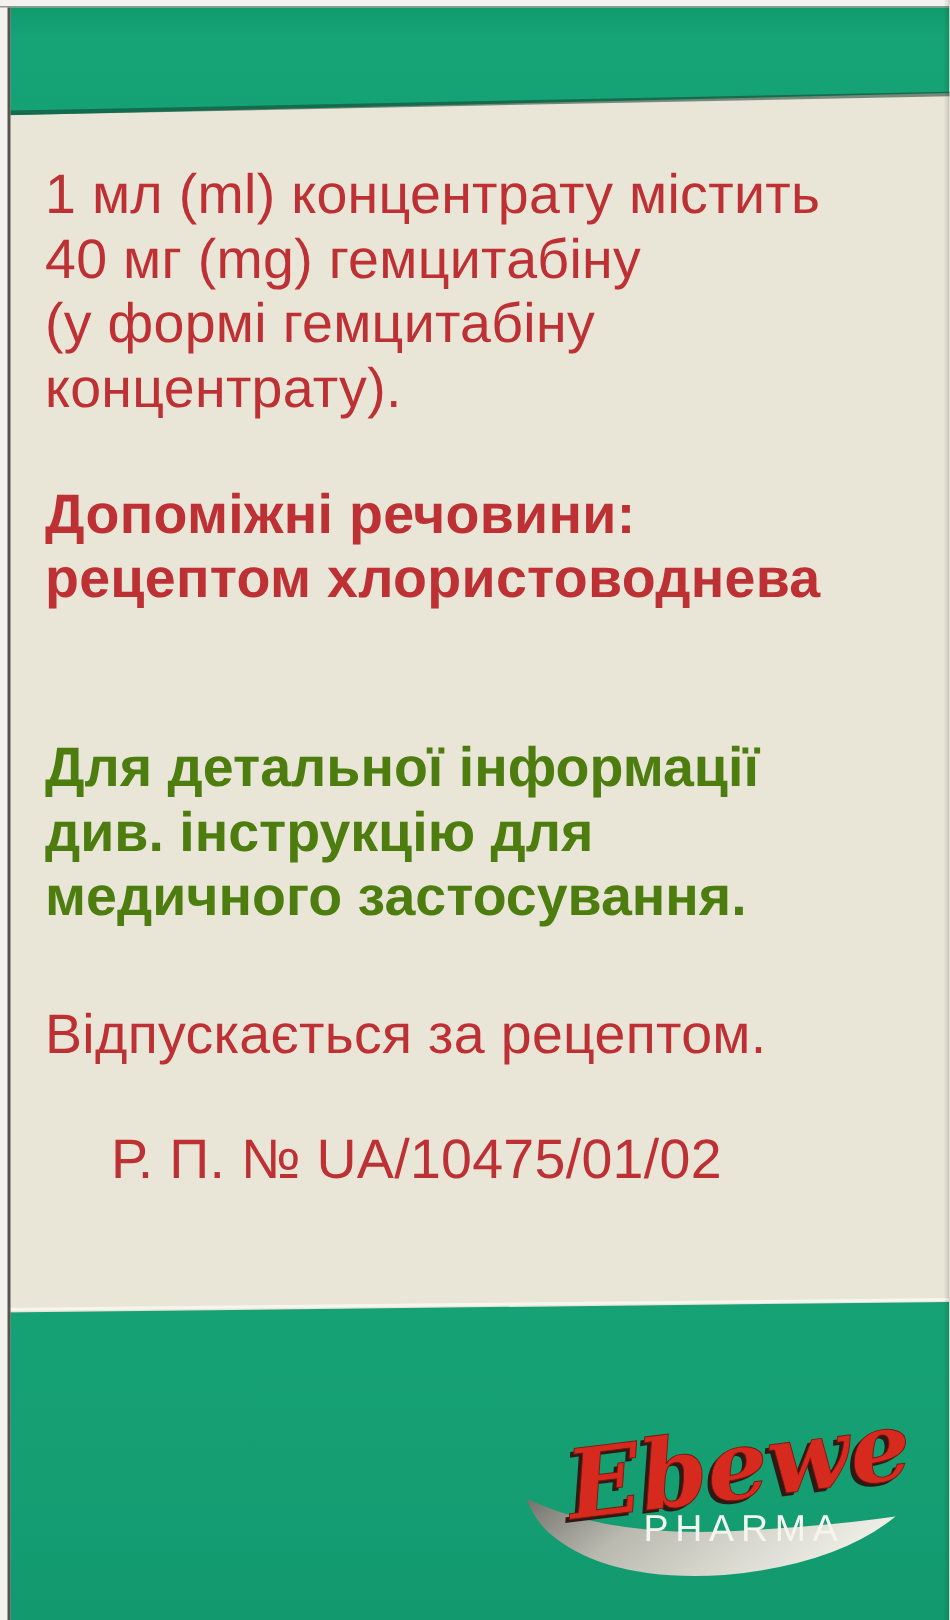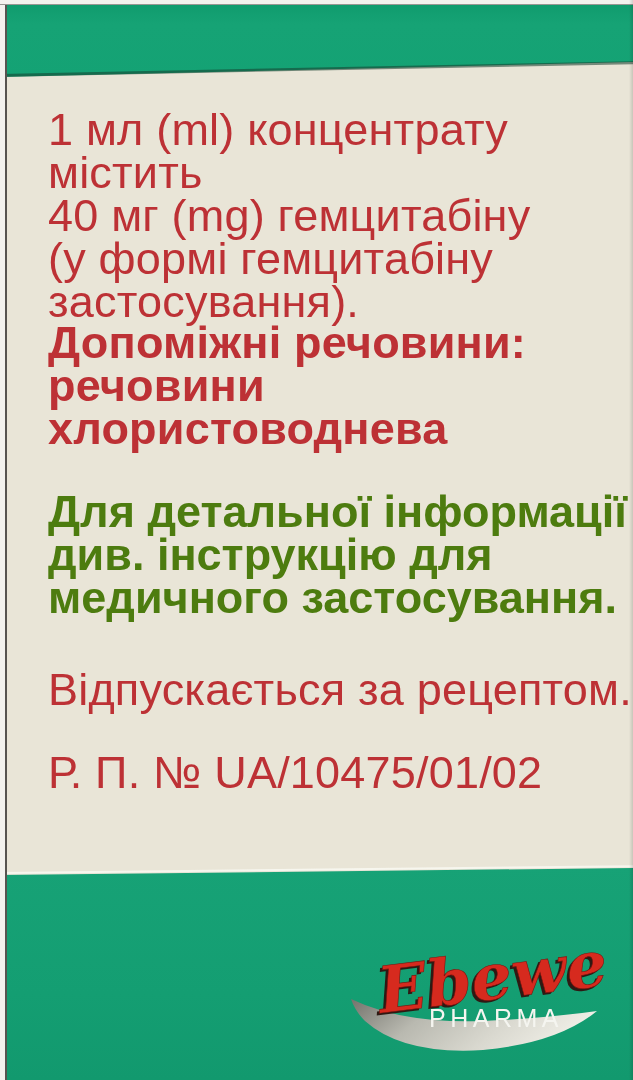--- a/index.html
+++ b/index.html
@@ -44,52 +44,52 @@
     z-index:41;
   }
   .edge-right{
     position:absolute;right:0;top:0;width:4px;height:100%;
     background:linear-gradient(90deg,rgba(0,0,0,0),rgba(0,0,0,.14));
     z-index:42;
   }
 
   
   .para{
-    position:absolute;left:48px;margin:0;
-    font-size:45px;line-height:43px;letter-spacing:.2px;
+    position:absolute;left:30px;margin:0;
+    font-size:37px;line-height:43px;letter-spacing:.2px;
     color:#bd3135;
   }
   .para span{display:block;}
   .p-composition{top:108px;}
   .p-excipients{top:321px;font-weight:bold;}
   .p-notice{top:490px;font-weight:bold;color:#4d7c0f;letter-spacing:0;}
   .p-dispensing{top:668px;}
-  .p-registration{top:751px;}
+  .p-registration{top:751px;margin-left:44px;}
 
   
   .logo{position:absolute;left:343px;top:921px;z-index:10;}
 </style>
 </head>
 <body>
 
 <div class="stage">
 
   <div class="band-top"></div>
   <div class="band-top-edge"></div>
 
   <p class="para p-composition">
     <span>1 мл (ml) концентрату містить</span>
     <span>40 мг (mg) гемцитабіну</span>
     <span>(у формі гемцитабіну</span>
-    <span>застосування).</span>
+    <span>концентрату).</span>
   </p>
 
   <p class="para p-excipients">
     <span>Допоміжні речовини:</span>
-    <span>речовини хлористоводнева</span>
+    <span>рецептом хлористоводнева</span>
   </p>
 
   <p class="para p-notice">
     <span>Для детальної інформації</span>
     <span>див. інструкцію для</span>
     <span>медичного застосування.</span>
   </p>
 
   <p class="para p-dispensing">Відпускається за рецептом.</p>
 

